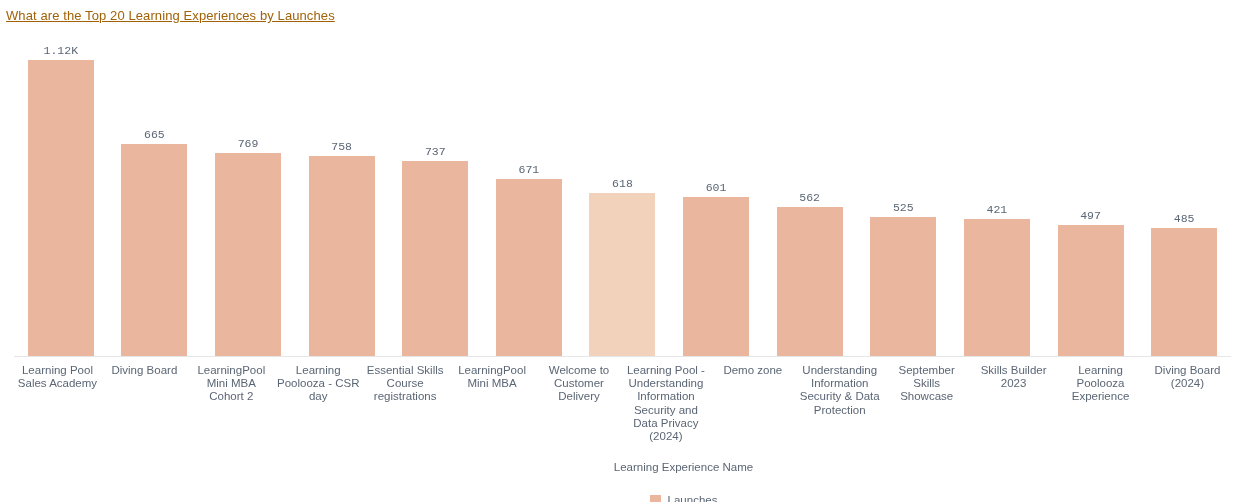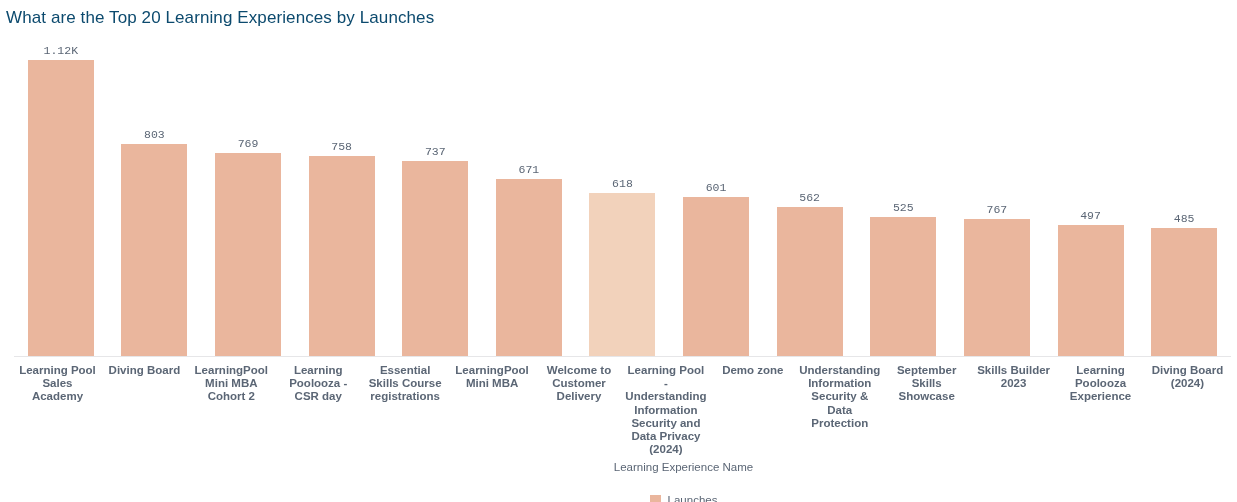--- a/index.html
+++ b/index.html
@@ -17,24 +17,25 @@
   }
   #chart-root {
     position: relative;
     width: 1237px;
     height: 502px;
   }
   .chart-title {
     position: absolute;
     left: 6px;
     top: 8px;
-    font-size: 17px;
-    color: #0c4a6e;
+    font-size: 13px;
+    color: #a16207;
     letter-spacing: 0.1px;
     white-space: nowrap;
+    text-decoration: underline;
   }
   
   #plot {
     position: absolute;
     left: 0px;
     top: 40px;
     width: 1237px;
     height: 316px;
     font-family: Liberation Mono, monospace;
   }
@@ -83,21 +84,20 @@
     background: #e6e6e8;
   }
   
   #cat-labels {
     position: absolute;
     left: 14px;
     right: 6px;
     top: 360px;
     height: 96px;
     display: flex;
-    font-weight: bold;
   }
   .cat-slot {
     flex: 1 1 0;
     text-align: center;
     font-size: 11.5px;
     line-height: 13.2px;
     color: #5b6675;
     padding: 4px 2px 0 2px;
     box-sizing: border-box;
     word-wrap: break-word;
@@ -146,21 +146,21 @@
 
   <div class="chart-title">What are the Top 20 Learning Experiences by Launches</div>
 
   <div id="plot">
     <div class="bars-row" id="bars-row">
         <div class="bar-slot">
           <div class="bar-value" style="bottom: 299px;">1.12K</div>
           <div class="bar-rect" style="height: 296px;"></div>
         </div>
         <div class="bar-slot">
-          <div class="bar-value" style="bottom: 215px;">803</div>
+          <div class="bar-value" style="bottom: 215px;">665</div>
           <div class="bar-rect" style="height: 212px;"></div>
         </div>
         <div class="bar-slot">
           <div class="bar-value" style="bottom: 206px;">769</div>
           <div class="bar-rect" style="height: 203px;"></div>
         </div>
         <div class="bar-slot">
           <div class="bar-value" style="bottom: 203px;">758</div>
           <div class="bar-rect" style="height: 200px;"></div>
         </div>
@@ -182,21 +182,21 @@
         </div>
         <div class="bar-slot">
           <div class="bar-value" style="bottom: 152px;">562</div>
           <div class="bar-rect" style="height: 149px;"></div>
         </div>
         <div class="bar-slot">
           <div class="bar-value" style="bottom: 142px; margin-top: 23px;">525</div>
           <div class="bar-rect" style="height: 139px;"></div>
         </div>
         <div class="bar-slot">
-          <div class="bar-value" style="bottom: 140px;">767</div>
+          <div class="bar-value" style="bottom: 140px;">421</div>
           <div class="bar-rect" style="height: 137px;"></div>
         </div>
         <div class="bar-slot">
           <div class="bar-value" style="bottom: 134px;">497</div>
           <div class="bar-rect" style="height: 131px;"></div>
         </div>
         <div class="bar-slot">
           <div class="bar-value" style="bottom: 131px;">485</div>
           <div class="bar-rect" style="height: 128px;"></div>
         </div>

